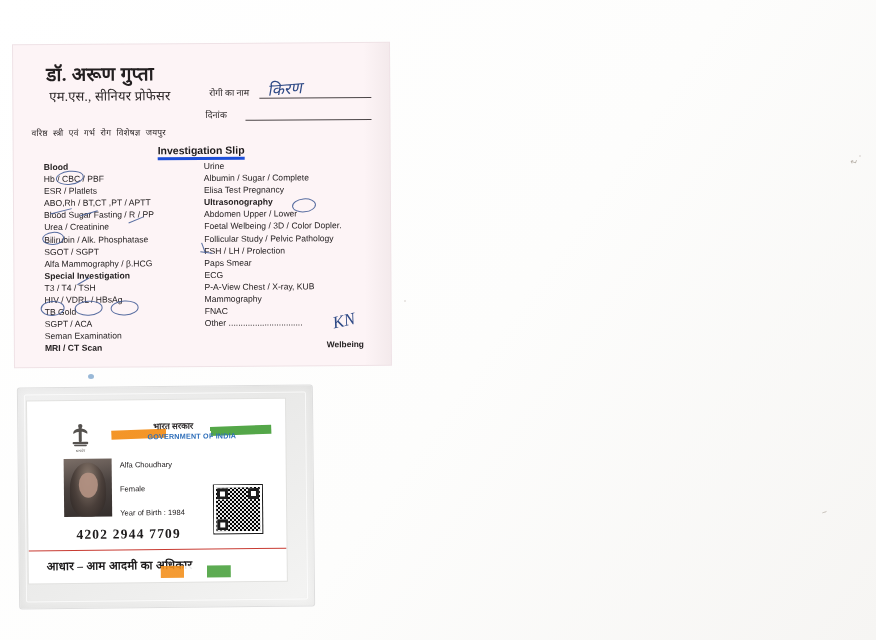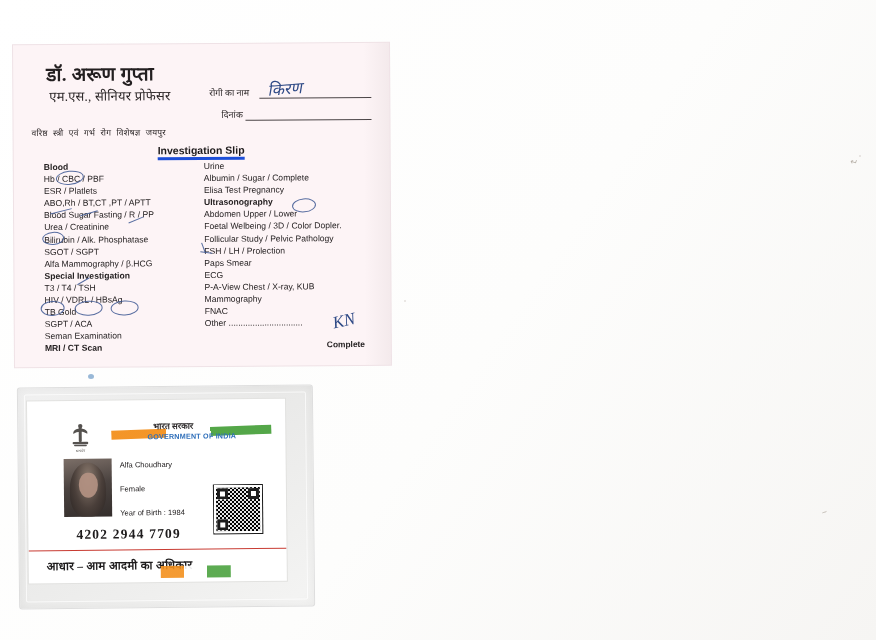--- a/index.html
+++ b/index.html
@@ -84,21 +84,21 @@
     font-size: 9px;
     color: #2a2526;
   }
   .field-line {
     position: absolute;
     border-bottom: 1px solid #4a4446;
     height: 0;
   }
   #patient-label { left: 196px; top: 42px; }
   #patient-line  { left: 246px; top: 54px; width: 112px; }
-  #date-label    { left: 208px; top: 64px; }
+  #date-label    { left: 192px; top: 64px; }
   #date-line     { left: 232px; top: 76px; width: 126px; }
 
   .hand {
     position: absolute;
     font-family: "Liberation Serif", serif;
     color: #2f4a86;
     font-style: italic;
   }
   #patient-hand {
     left: 254px; top: 34px;
@@ -363,21 +363,21 @@
       <div class="item">FSH / LH / Prolection</div>
       <div class="item">Paps Smear</div>
       <div class="item">ECG</div>
       <div class="item">P-A-View Chest / X-ray, KUB</div>
       <div class="item">Mammography</div>
       <div class="item">FNAC</div>
       <div class="item">Other ...............................</div>
     </div>
 
     <div class="hand" id="signature-hand">KN</div>
-    <div id="signature">Complete</div>
+    <div id="signature">Welbeing</div>
 
     <div>
       <div class="ink" style="left:42px;top:126px;width:26px;height:12px;transform:rotate(-6deg);"></div>
       <div class="ink-stroke" style="left:36px;top:166px;width:22px;transform:rotate(-14deg);"></div>
       <div class="ink-stroke" style="left:66px;top:168px;width:18px;transform:rotate(-16deg);"></div>
       <div class="ink-stroke" style="left:114px;top:175px;width:16px;transform:rotate(-22deg);"></div>
       <div class="ink" style="left:28px;top:187px;width:20px;height:11px;transform:rotate(-4deg);"></div>
       <div class="ink-stroke" style="left:62px;top:236px;width:14px;transform:rotate(-30deg);"></div>
       <div class="ink" style="left:26px;top:256px;width:22px;height:13px;transform:rotate(-3deg);"></div>
       <div class="ink" style="left:60px;top:256px;width:26px;height:13px;transform:rotate(-3deg);"></div>

